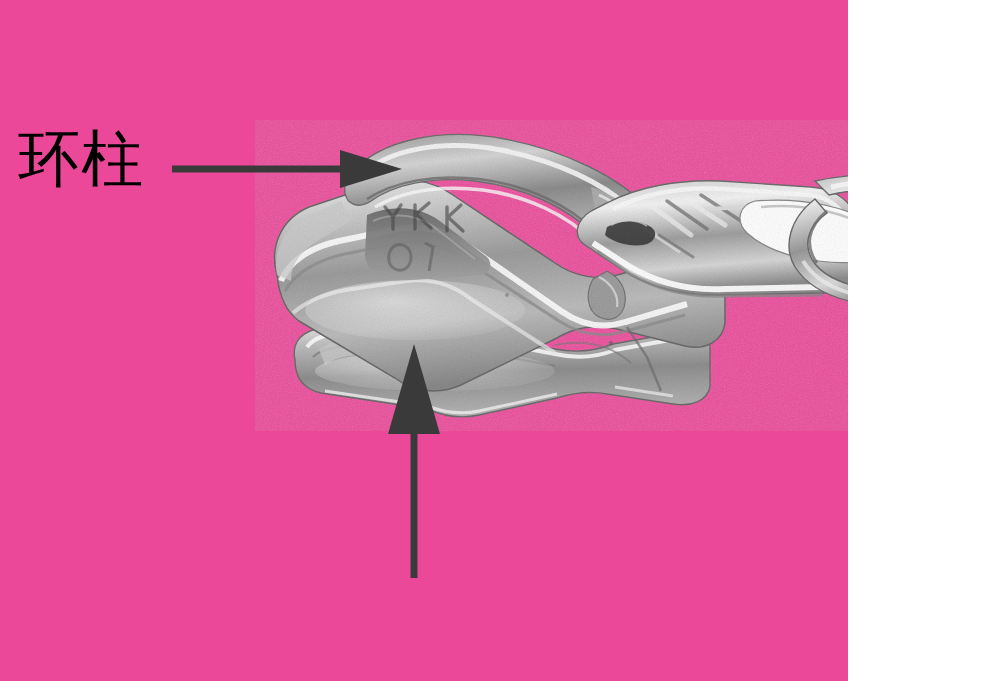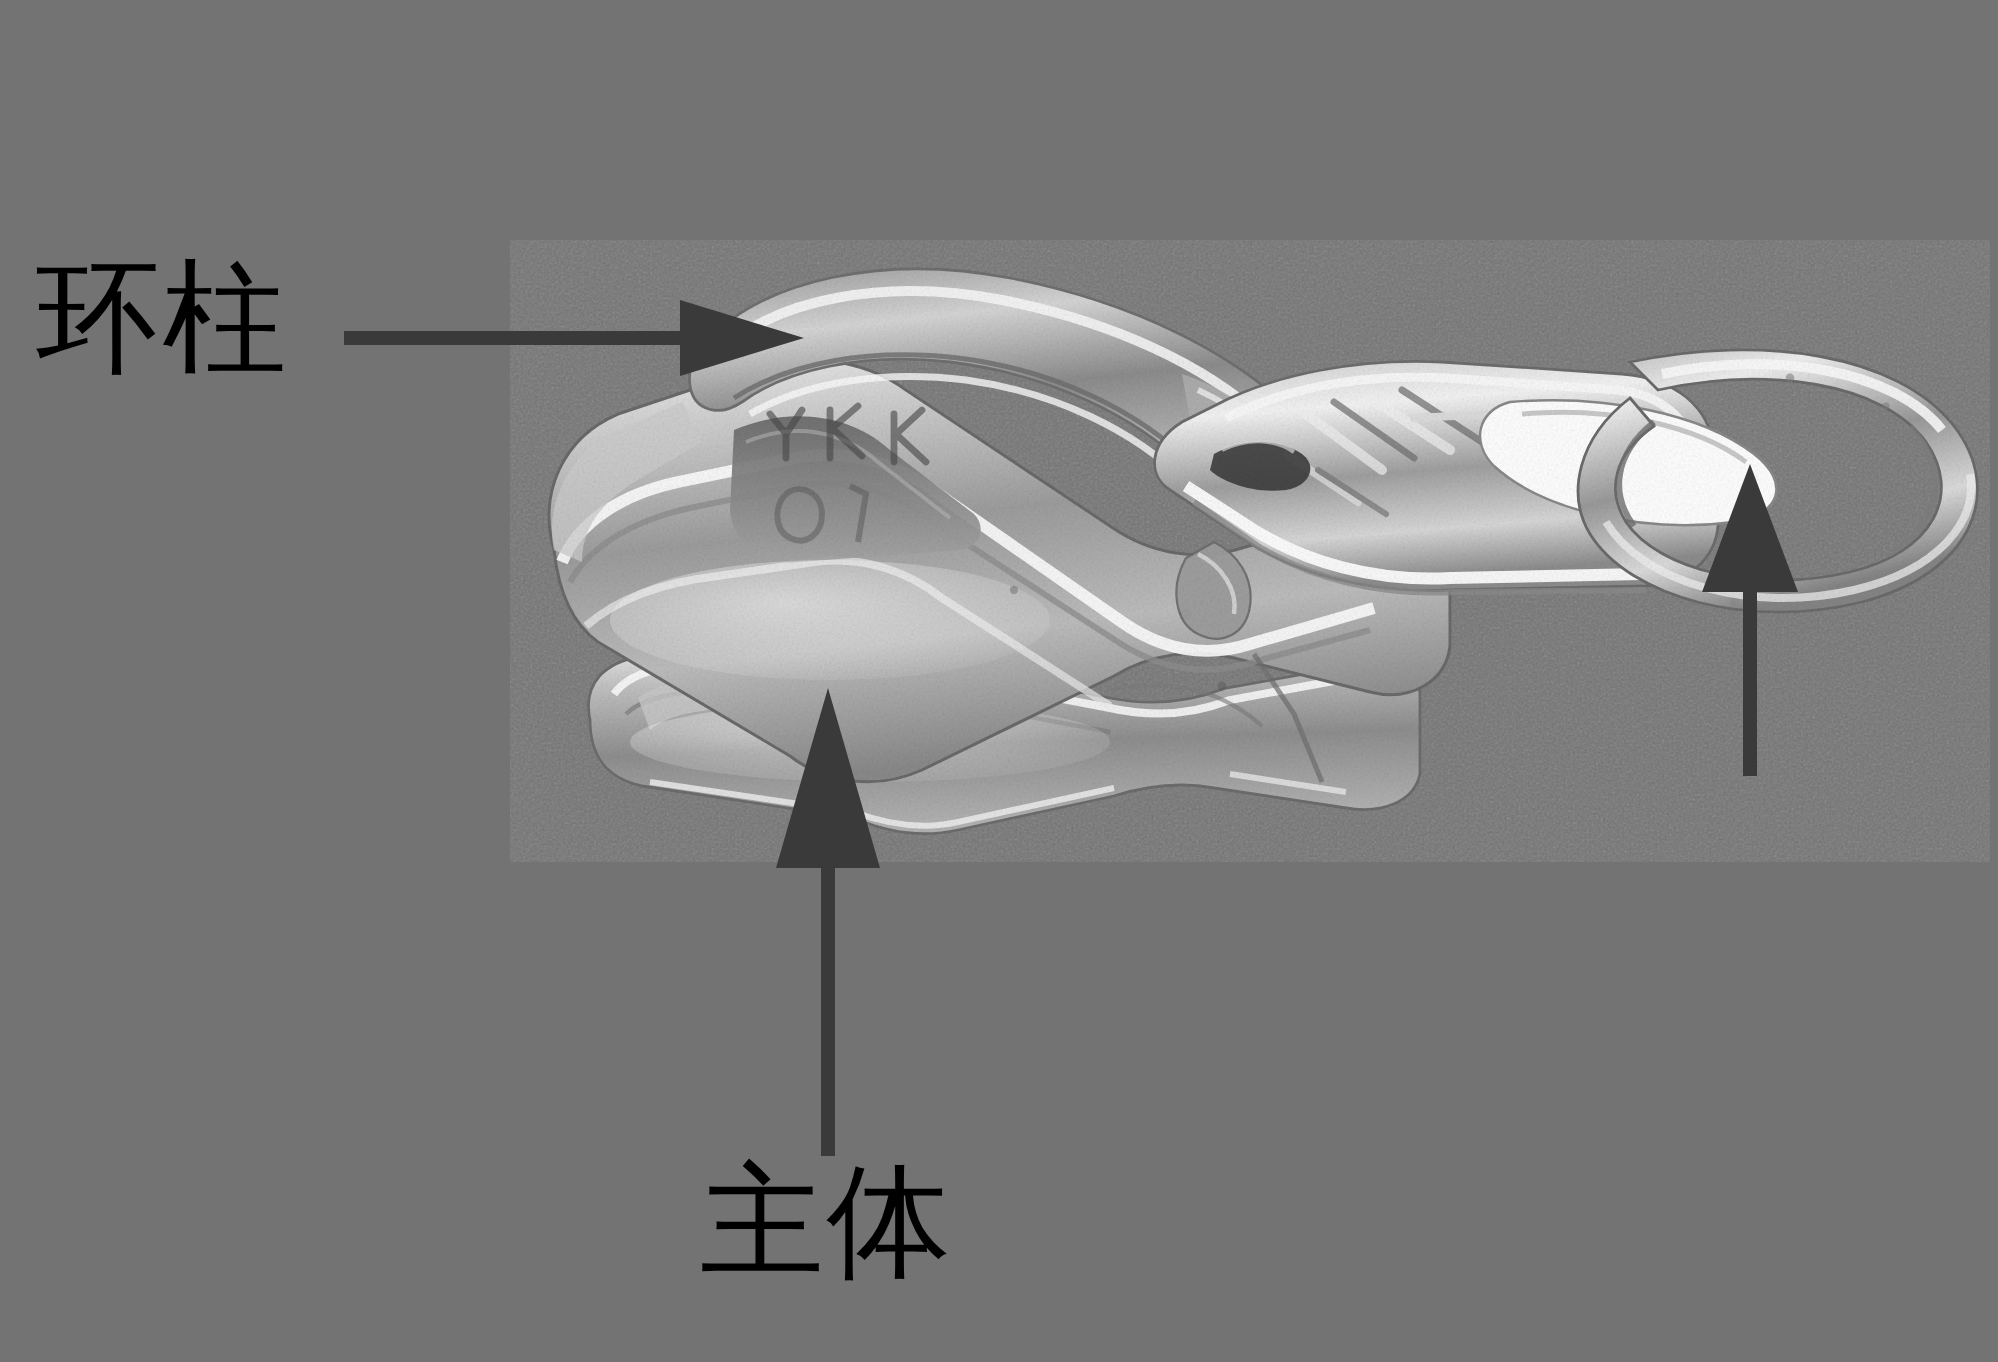--- a/index.html
+++ b/index.html
@@ -2,23 +2,23 @@
 <html><head>
 <meta charset="utf-8">
 <style>
   html, body {
     margin: 0;
     padding: 0;
     background: #ffffff;
   }
   #stage {
     position: relative;
-    width: 999px;
+    width: 848px;
     height: 681px;
-    background: #737373;
+    background: #ec4899;
     overflow: hidden;
     font-family: "DejaVu Sans", "Liberation Sans", sans-serif;
   }
 
   
   .label {
     position: absolute;
     color: #000000;
     font-family: "DejaVu Sans", "Liberation Sans", sans-serif;
     font-weight: 400;
@@ -323,15 +323,14 @@
 
     <g>
       <line x1="414" y1="578" x2="414" y2="432" stroke="#3a3a3a" stroke-width="7"></line>
       <polygon points="414,344 440,434 388,434" fill="#3a3a3a"></polygon>
     </g>
   </svg>
 
   <div class="label" id="label-huanzhu">环柱</div>
 
 
-  <div class="label" id="label-zhuti">主体</div>
 
 </div>
 
 </body></html>

